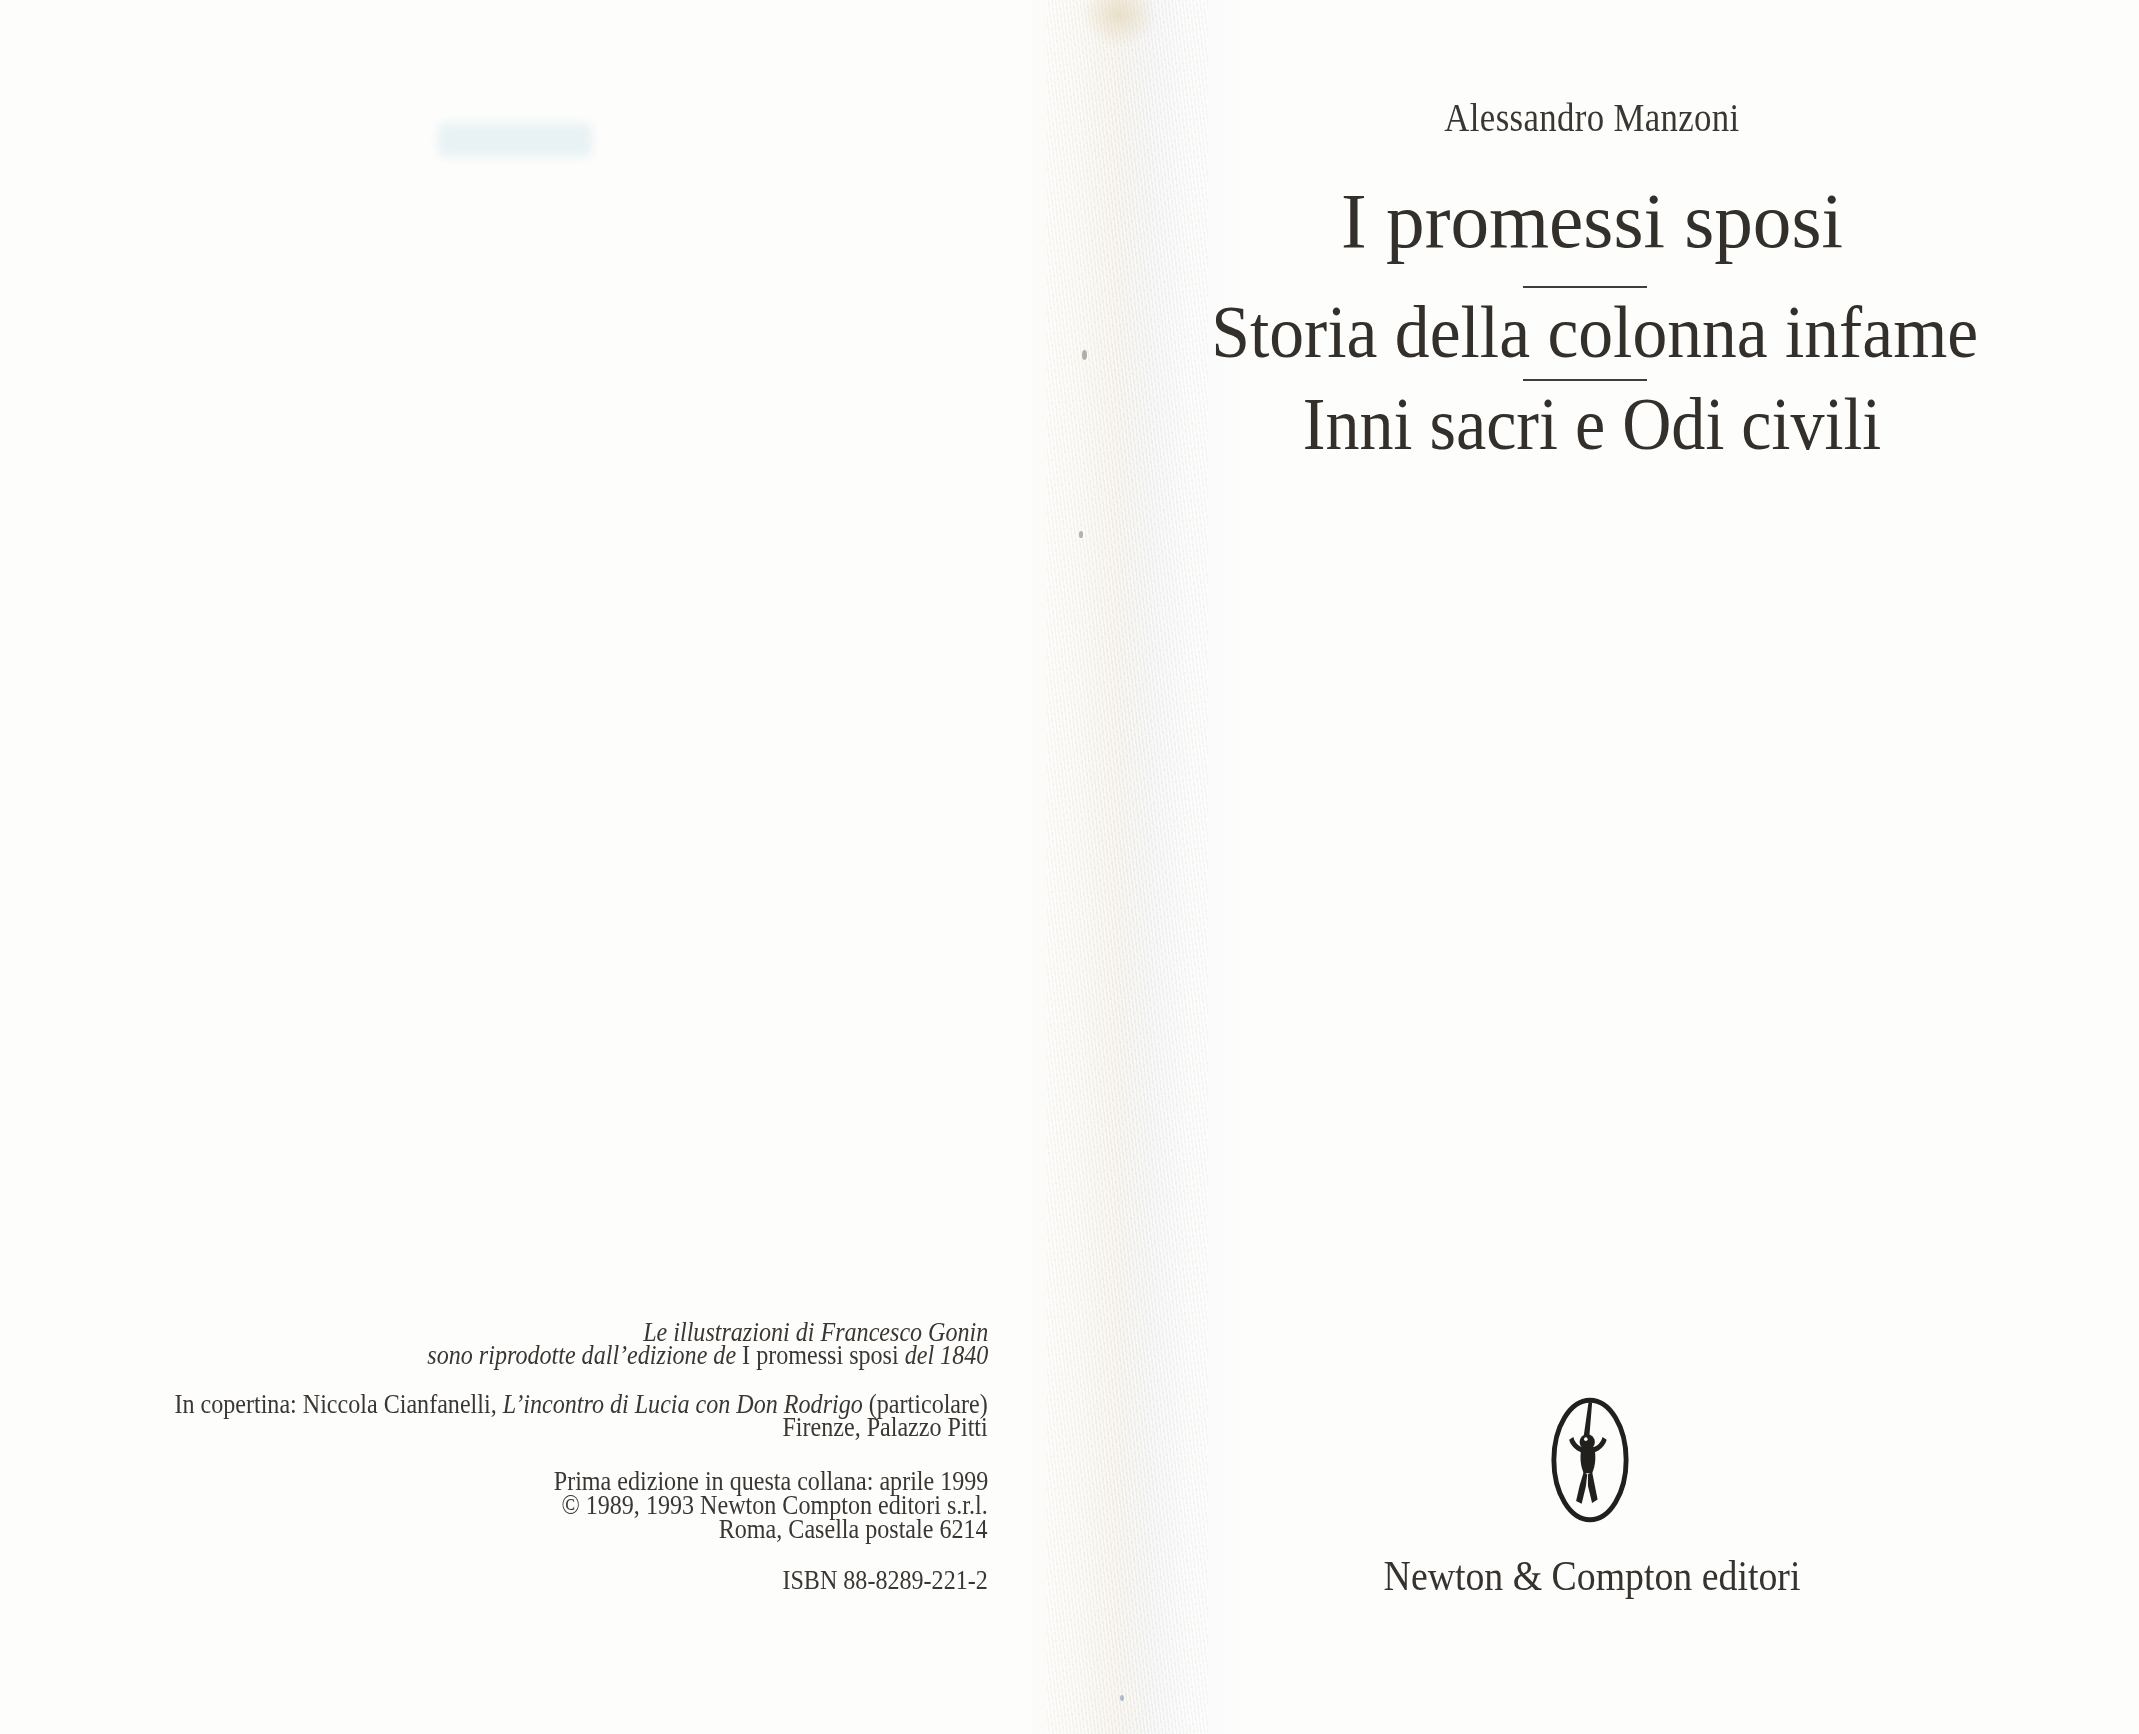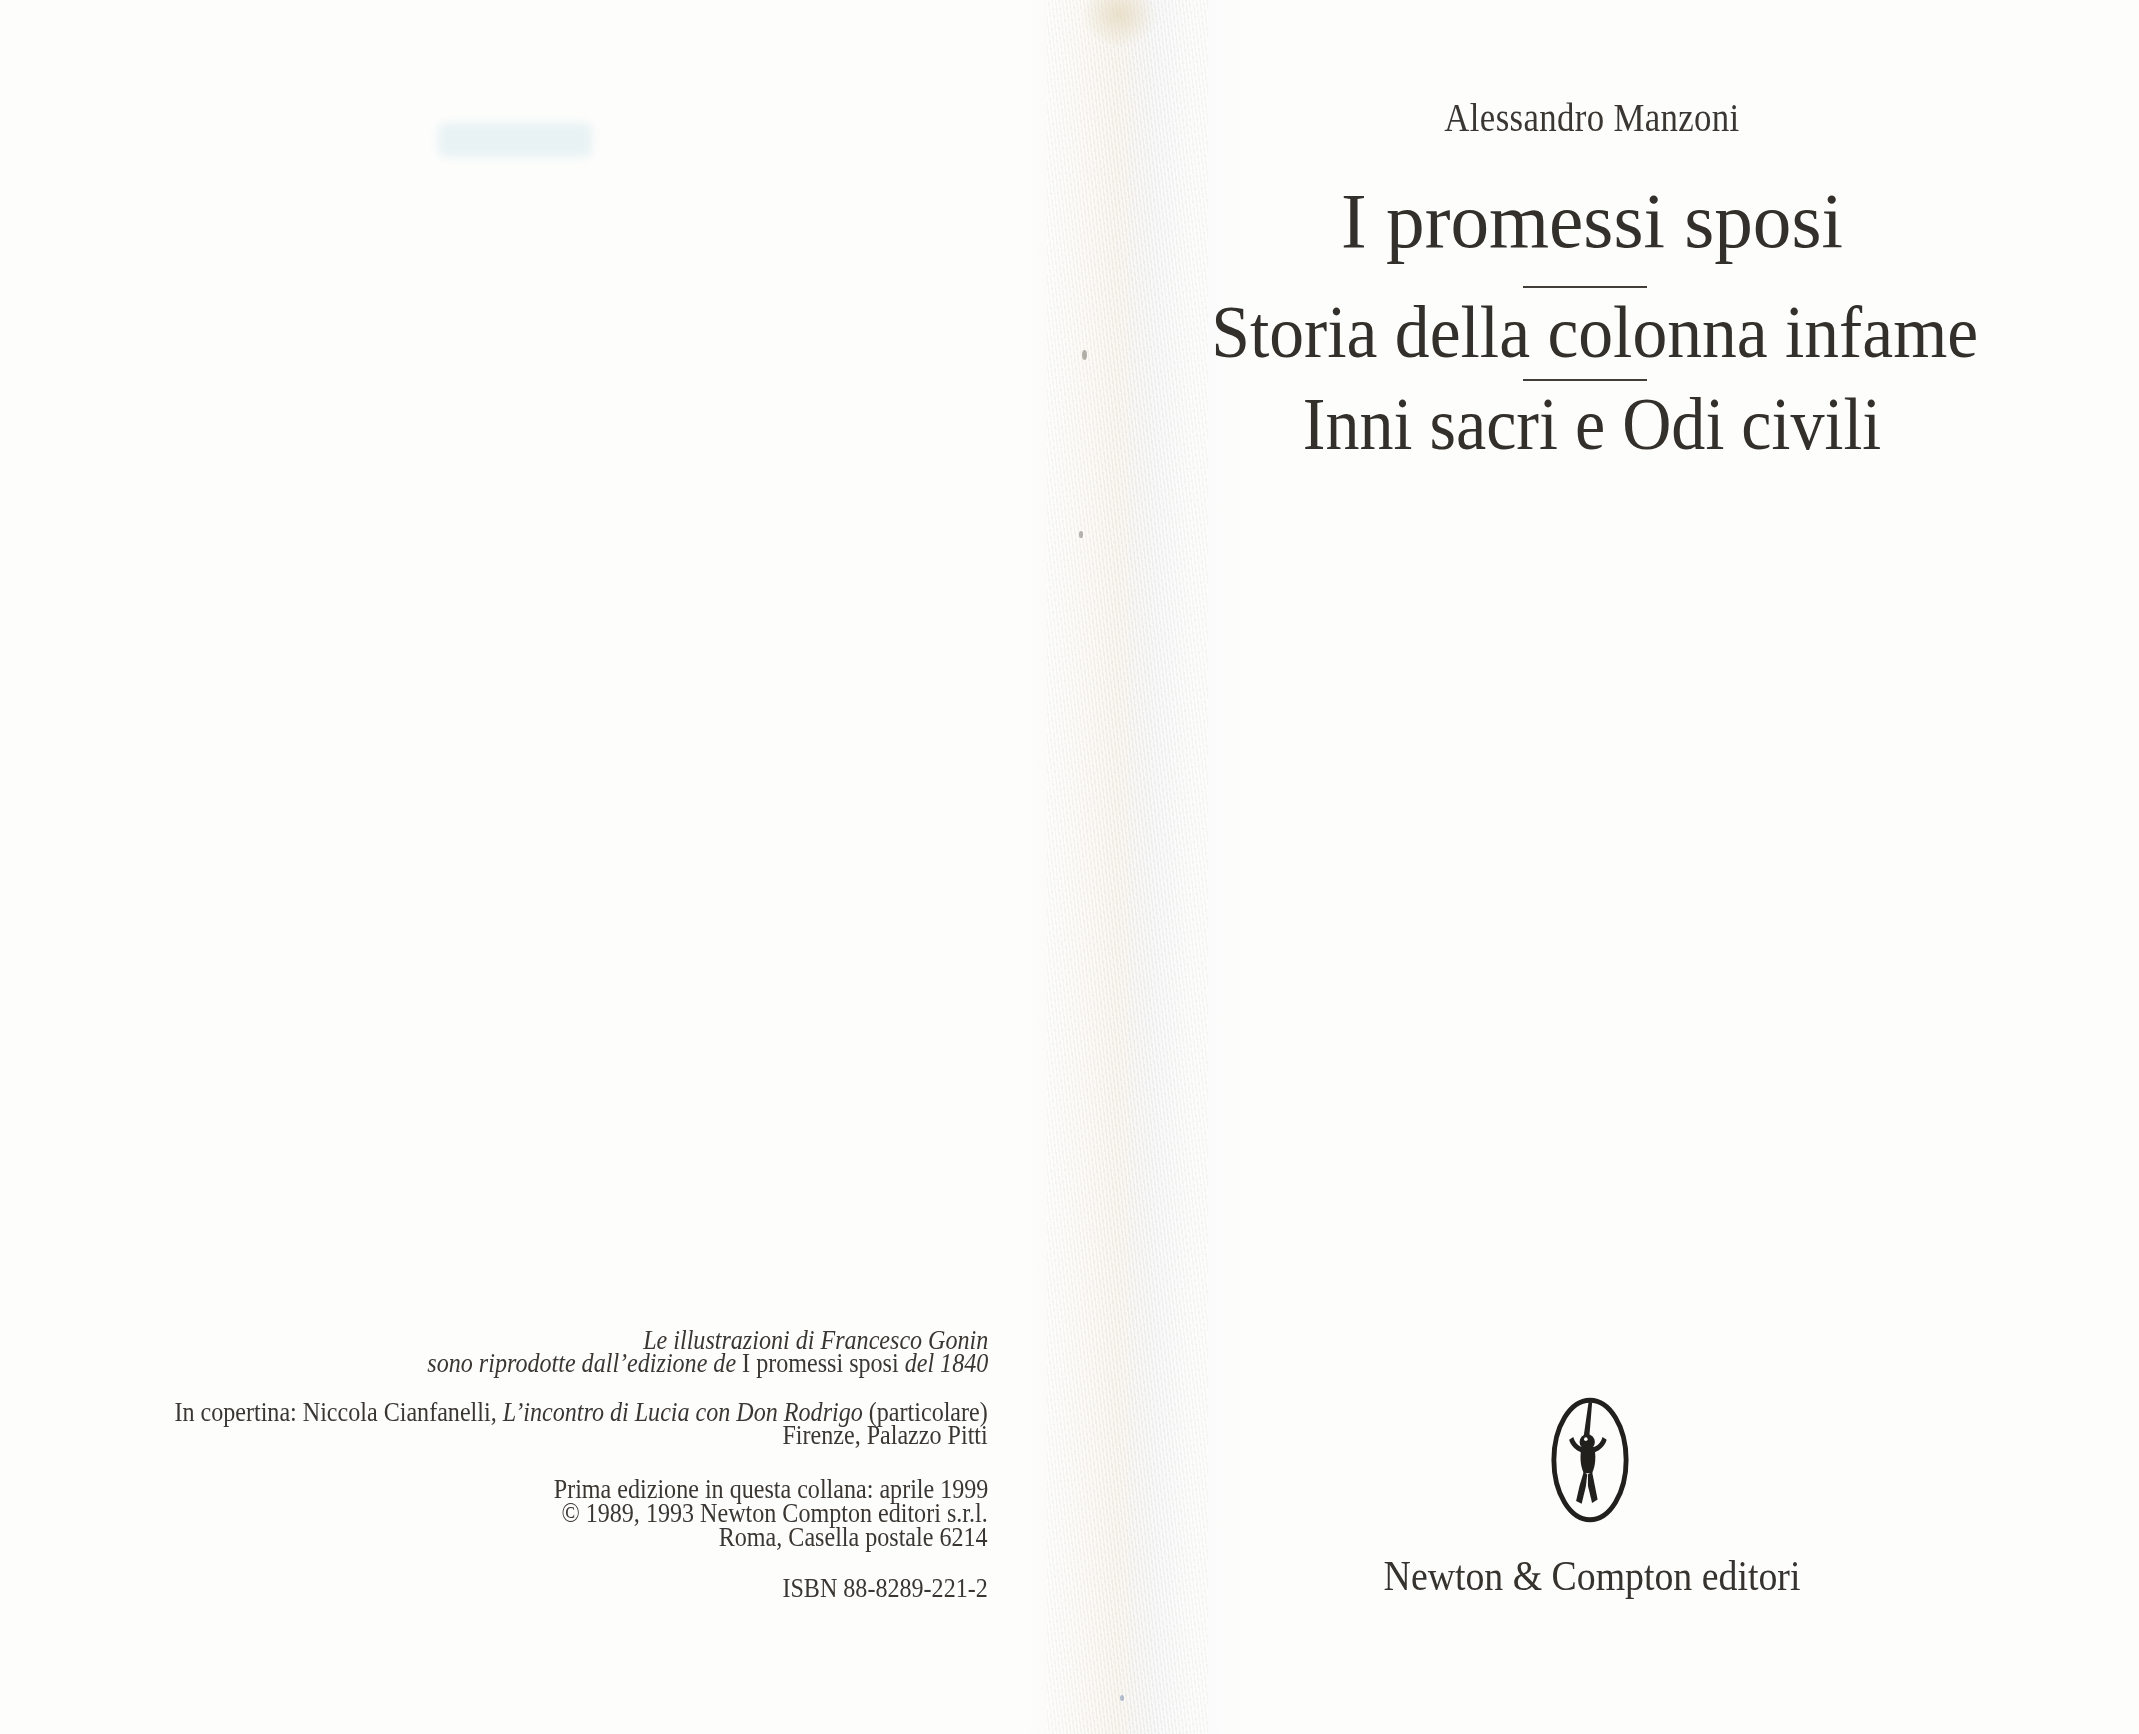--- a/index.html
+++ b/index.html
@@ -119,21 +119,21 @@
   }
   .publisher {
     top: 1555px;
     font-size: 42px;
     transform: scaleX(0.90);
     color: #36332e;
   }
   
   .credits {
     position: absolute;
-    left: 140px; top: 16px;
+    left: 140px; top: 8px;
     width: 848px; height: 1651px;
   }
   .cr-line {
     position: absolute;
     right: 0;
     text-align: right;
     line-height: 1;
     white-space: nowrap;
     font-size: 28px;
     letter-spacing: 0;

